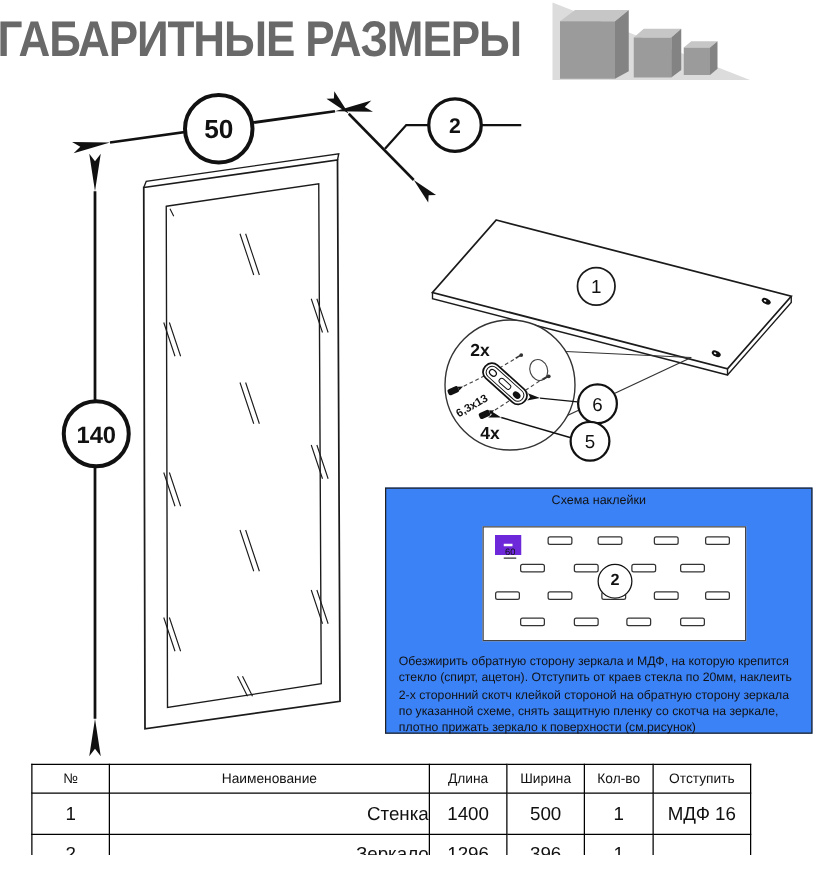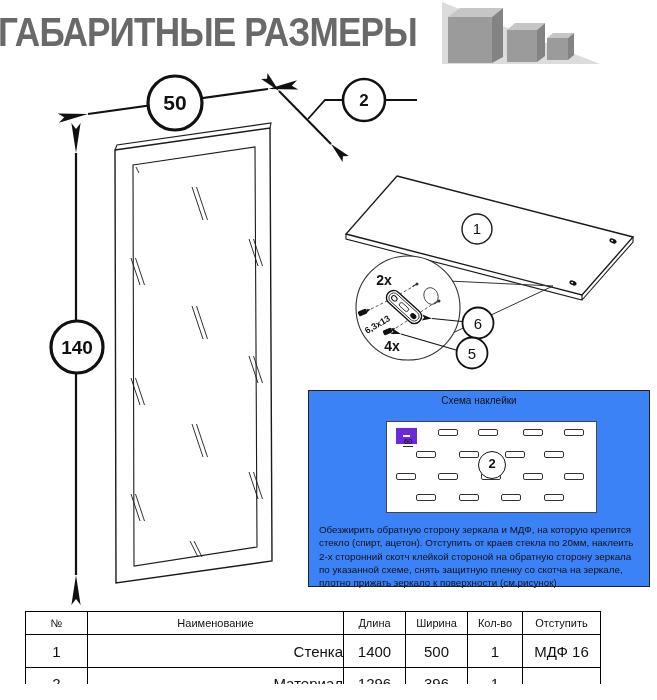--- a/index.html
+++ b/index.html
@@ -247,21 +247,21 @@
     <tr class="r1">
       <td>1</td>
       <td class="name">Стенка</td>
       <td>1400</td>
       <td>500</td>
       <td>1</td>
       <td>МДФ 16</td>
     </tr>
     <tr class="r2">
       <td>2</td>
-      <td class="name">Материал</td>
+      <td class="name">Зеркало</td>
       <td>1296</td>
       <td>396</td>
       <td>1</td>
       <td></td>
     </tr>
   </tbody>
     </table>
 
 </div>
 

